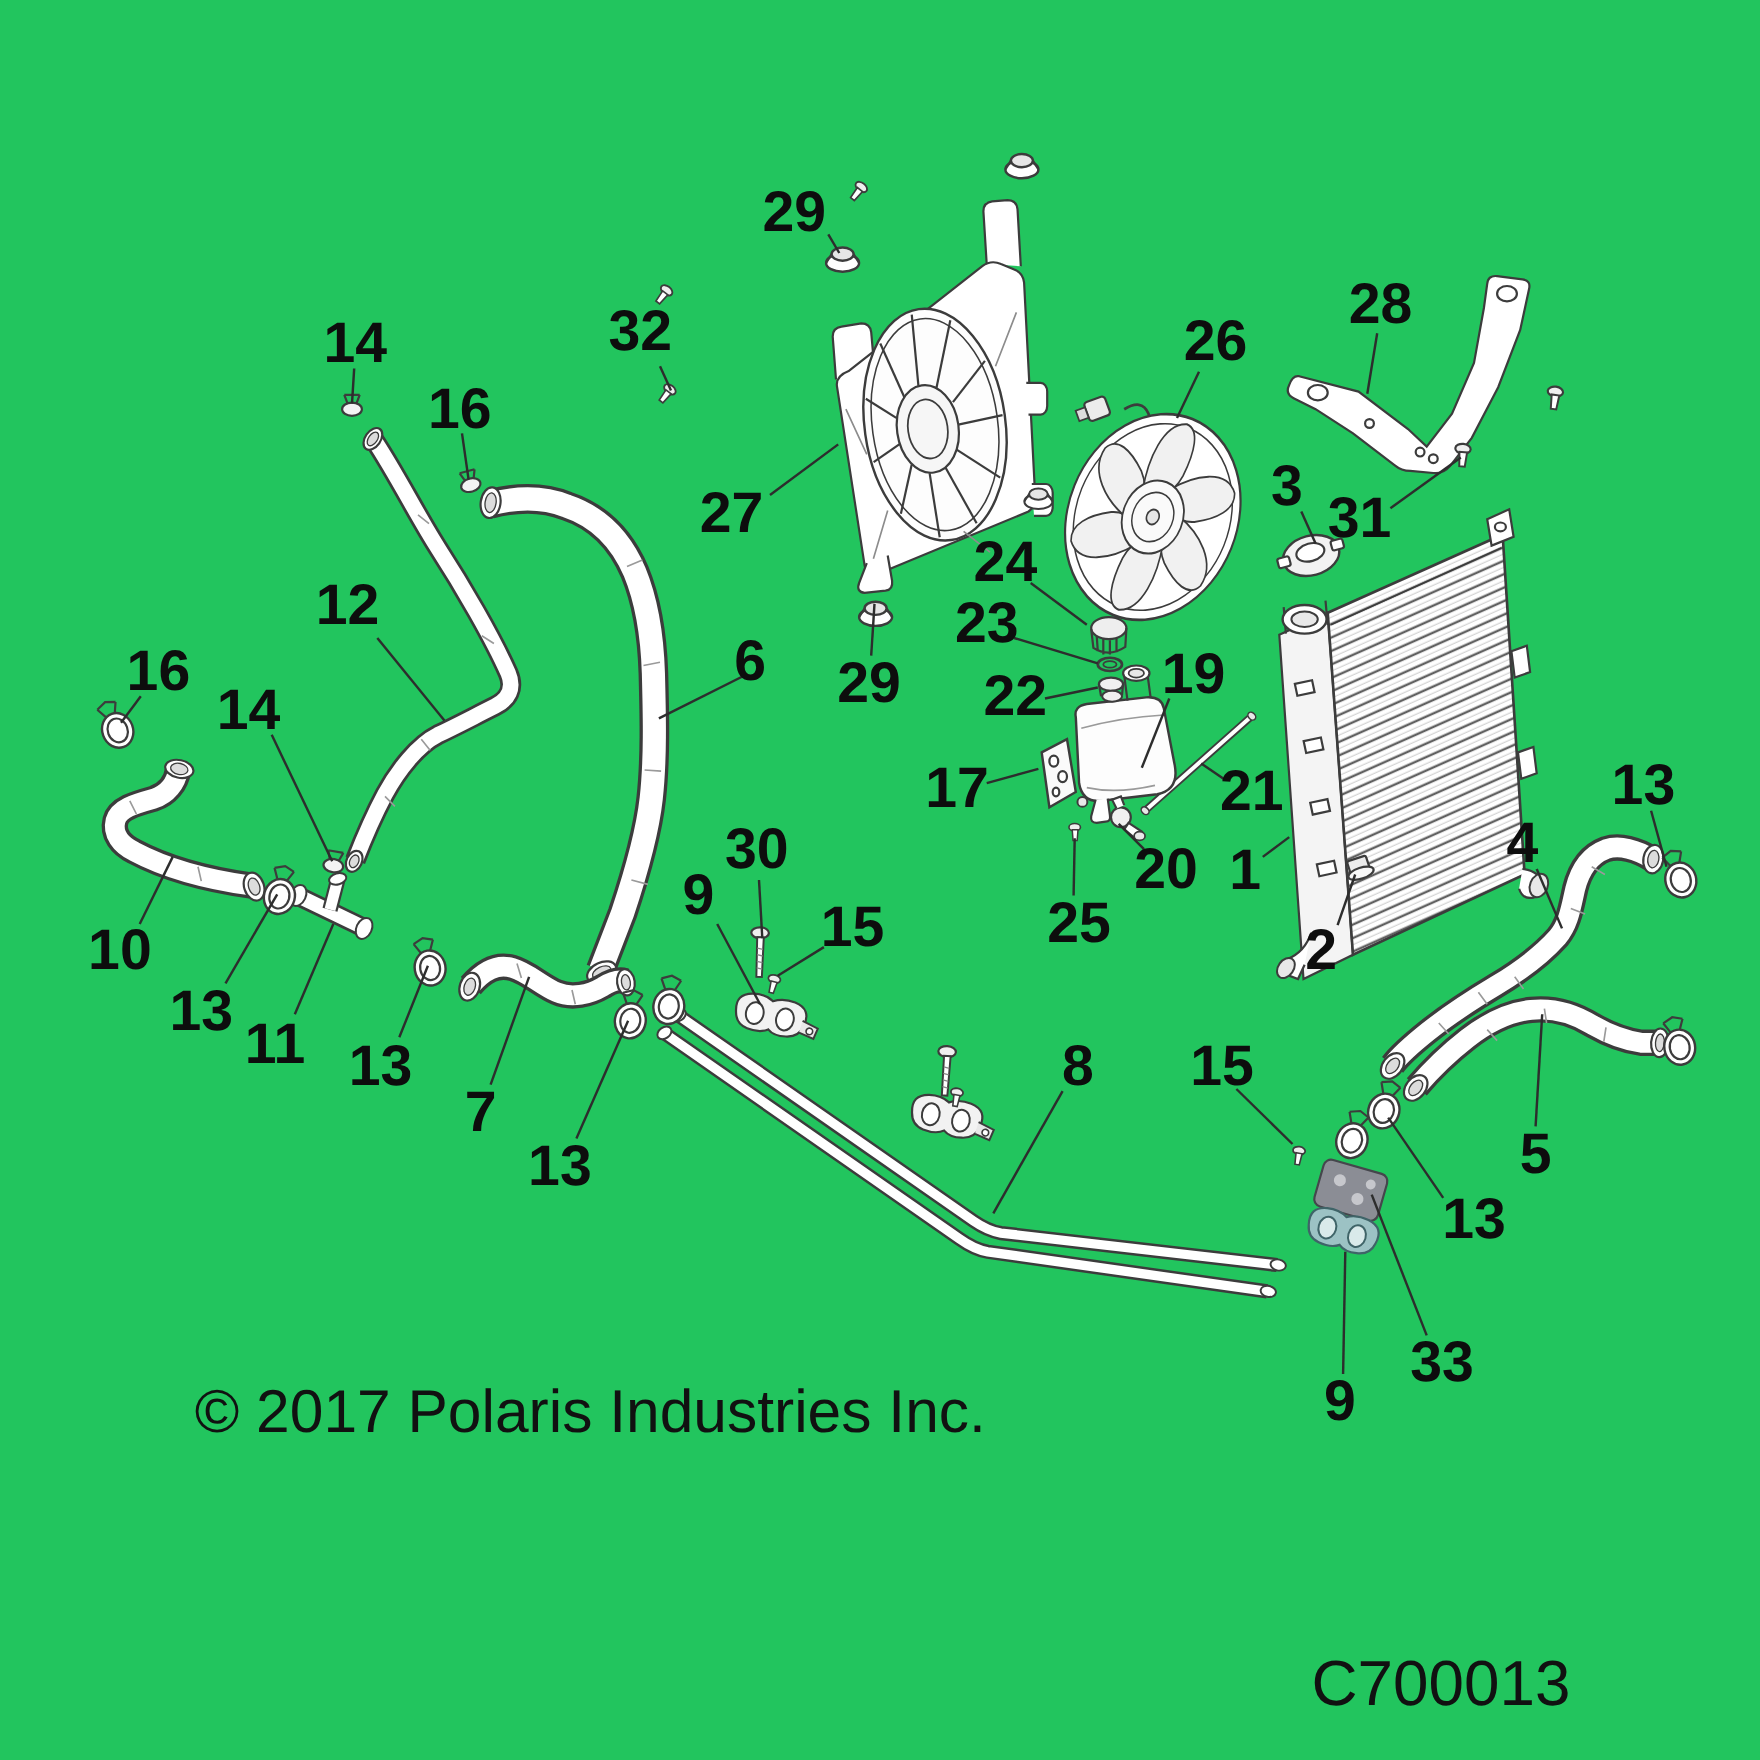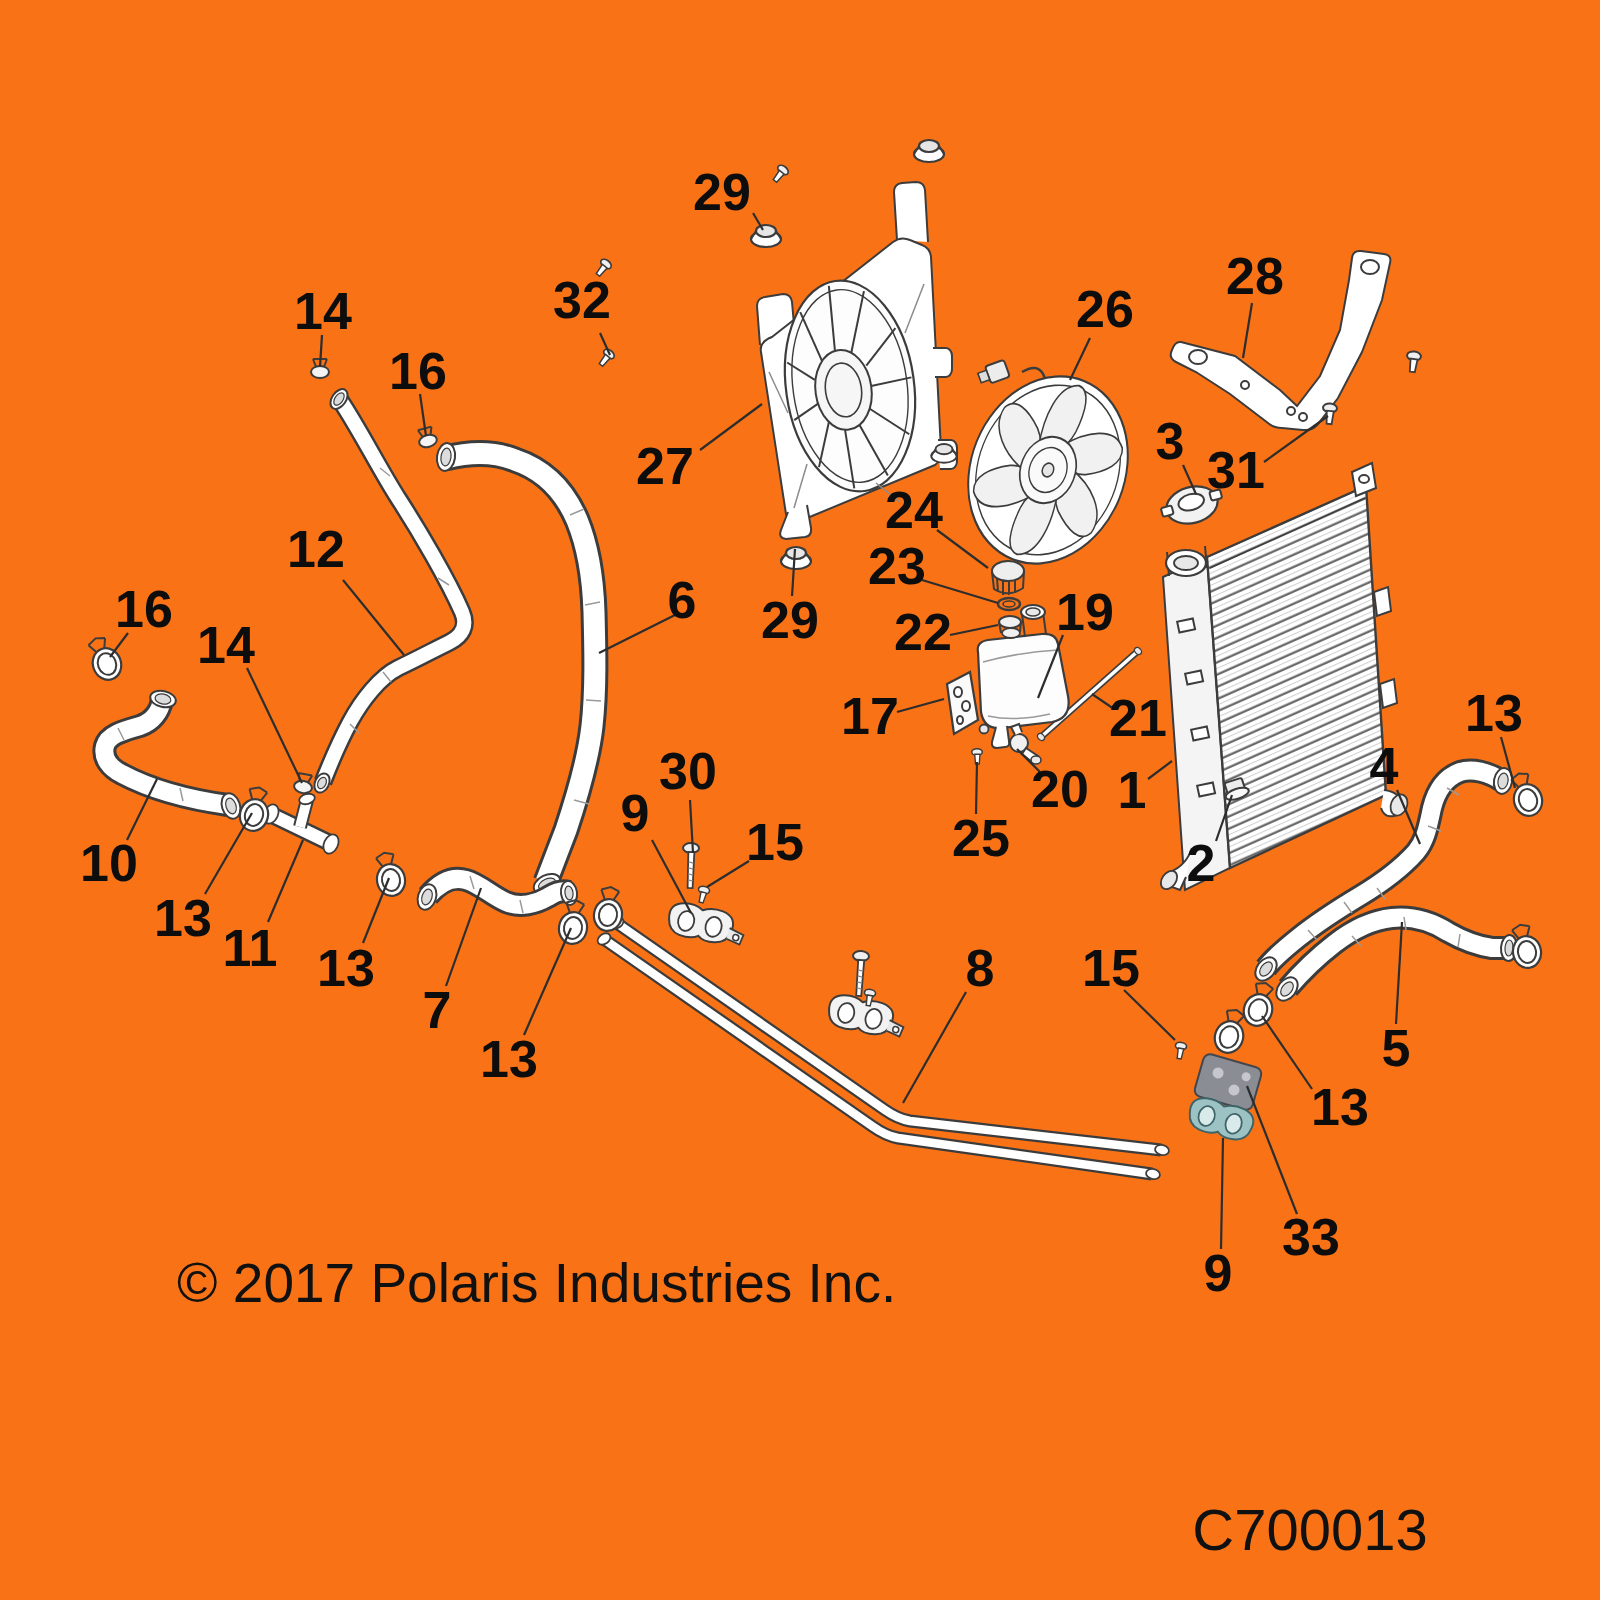--- a/index.html
+++ b/index.html
@@ -1,16 +1,16 @@
 <!DOCTYPE html>
 <html><head>
 <meta charset="utf-8">
 <style>
   html,body{margin:0;padding:0;background:#ffffff;}
-  .page{width:1600px;height:1600px;background:#f97316;position:relative;overflow:hidden;
+  .page{width:1600px;height:1600px;background:#22c55e;position:relative;overflow:hidden;
         font-family:"Liberation Sans", sans-serif;}
   svg{display:block;}
   .callout-num{font-family:"Liberation Sans", sans-serif;font-size:52px;font-weight:700;
                fill:#0d0d0d;text-anchor:middle;}
   .leader{stroke:#2d2d2d;stroke-width:2.2;fill:none;}
   .copyright{font-family:"Liberation Sans", sans-serif;font-size:55px;font-weight:400;fill:#111;}
   .diagram-code{font-family:"Liberation Sans", sans-serif;font-size:58px;font-weight:400;fill:#111;
                 text-anchor:middle;}
   .outl{stroke:#3c3c3c;stroke-width:2;fill:none;}
   .part{stroke:#3c3c3c;stroke-width:2;fill:#ffffff;}

